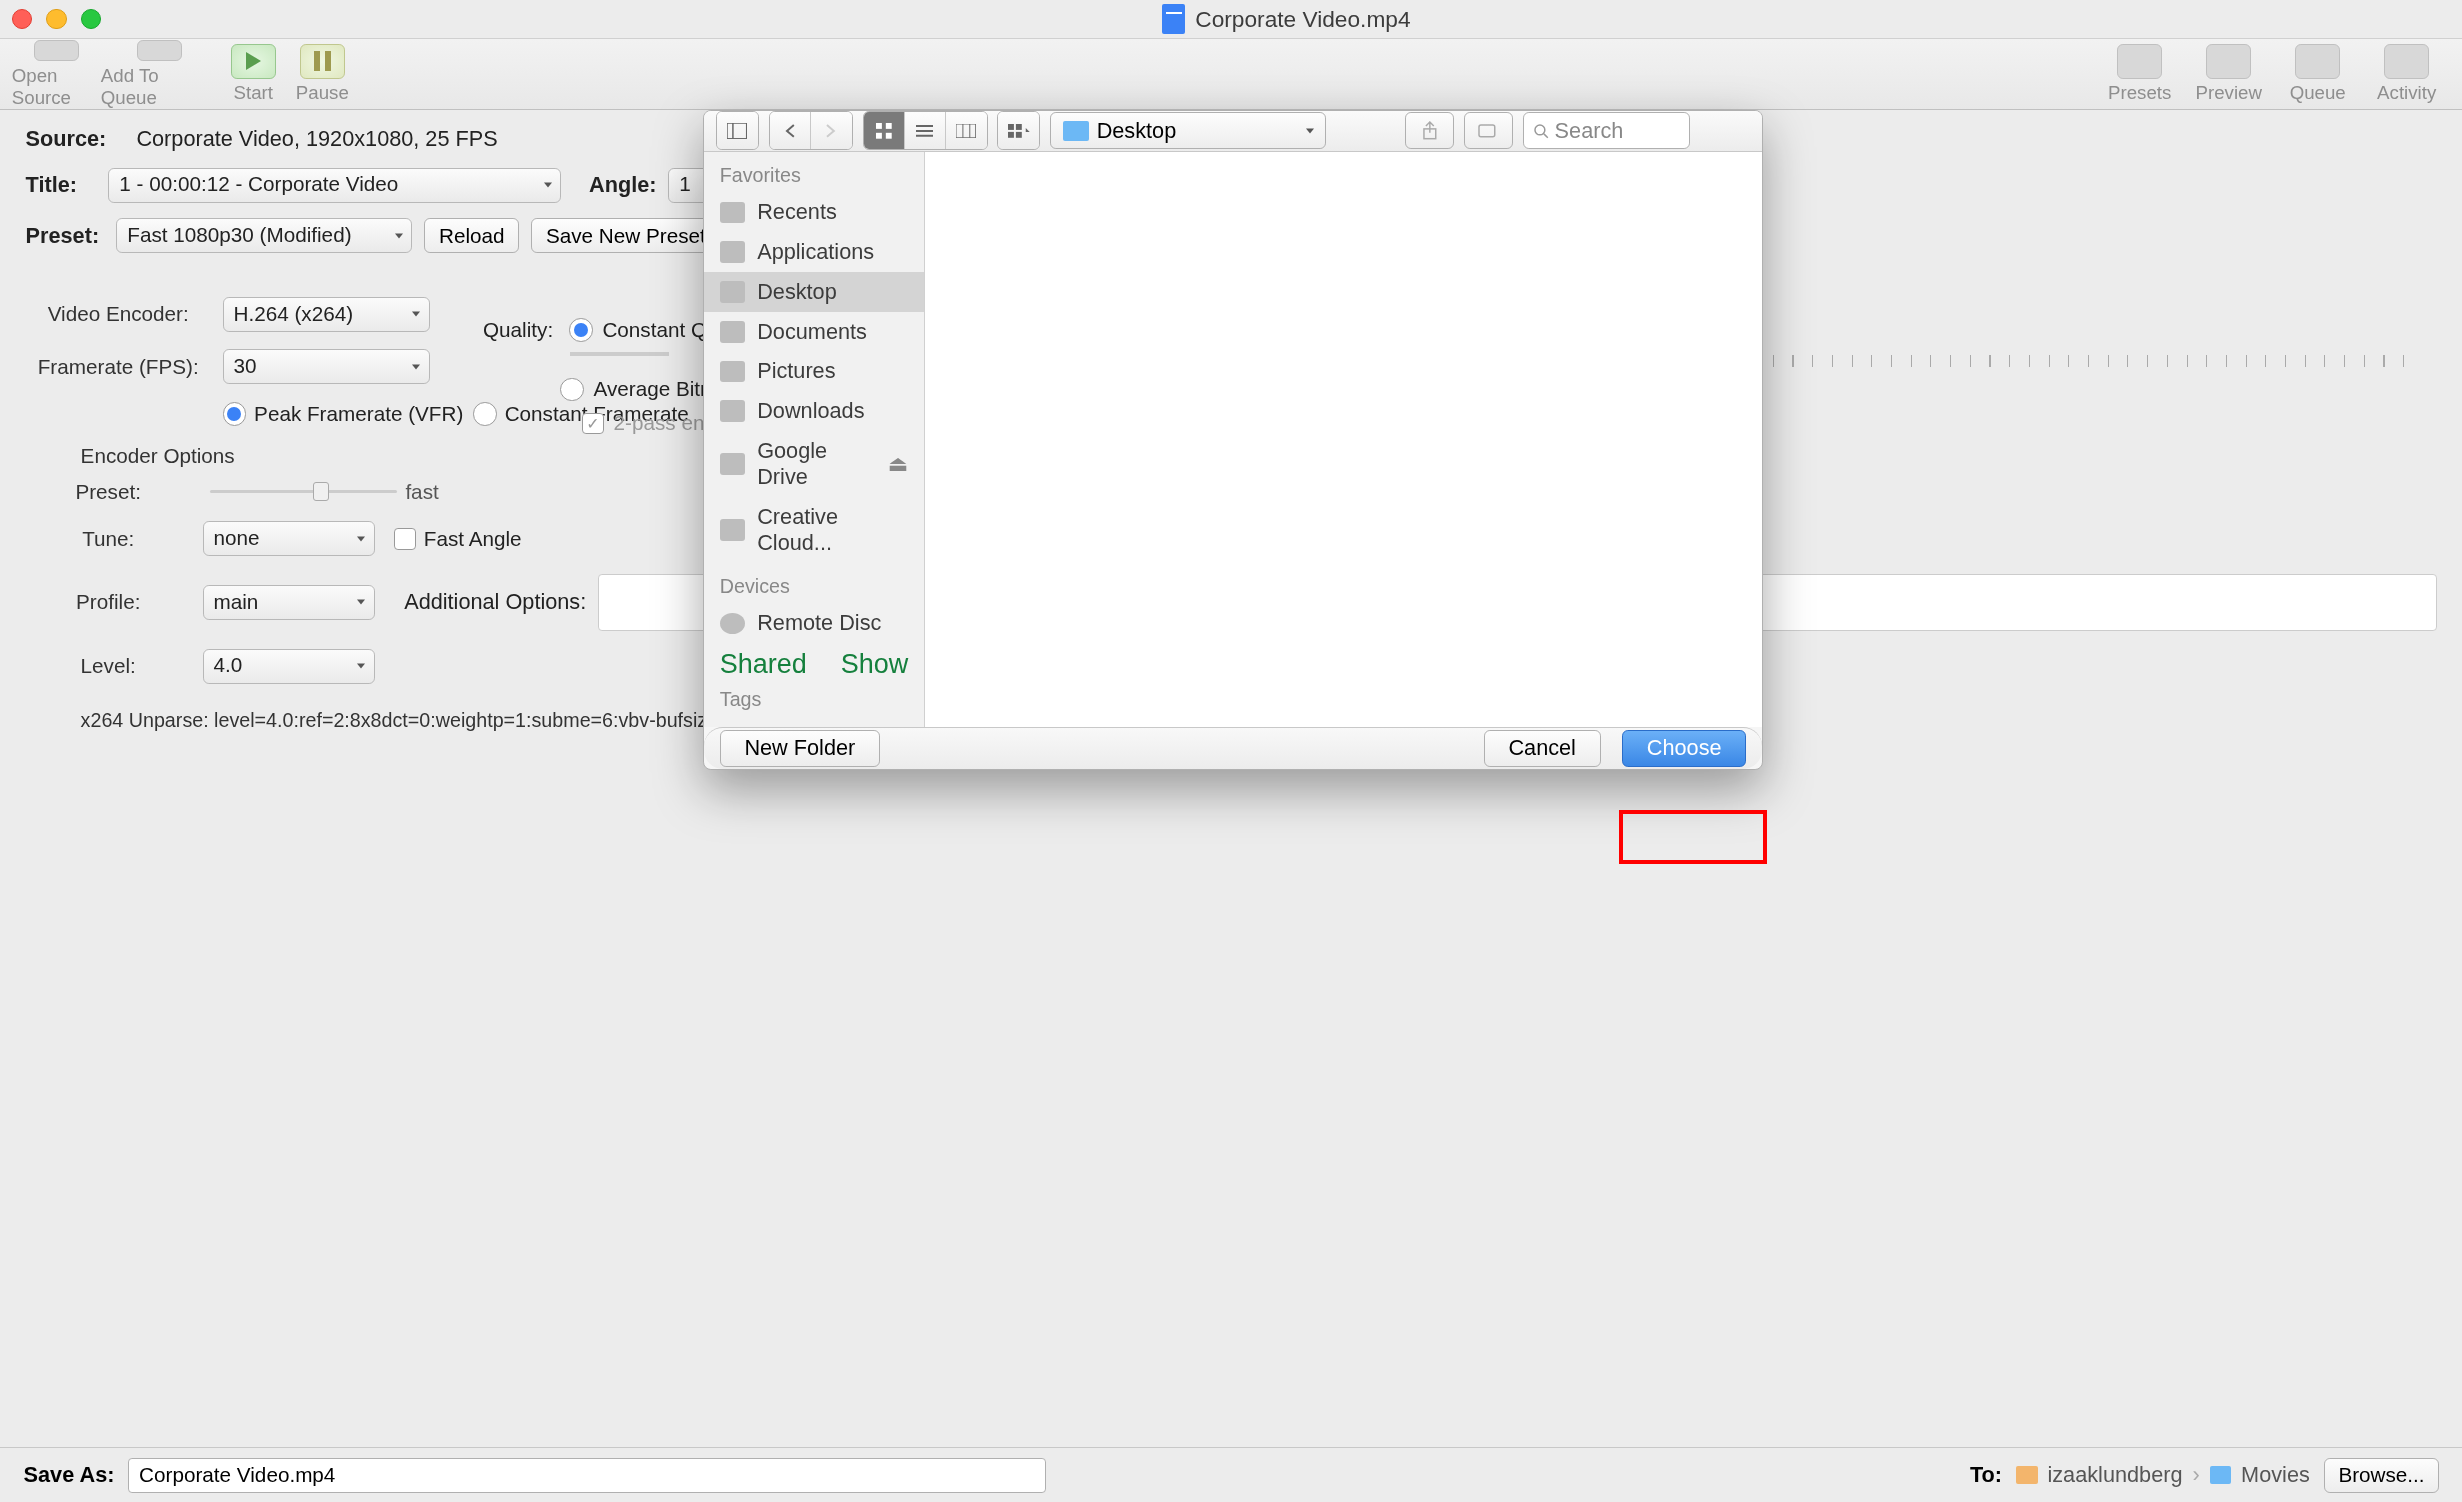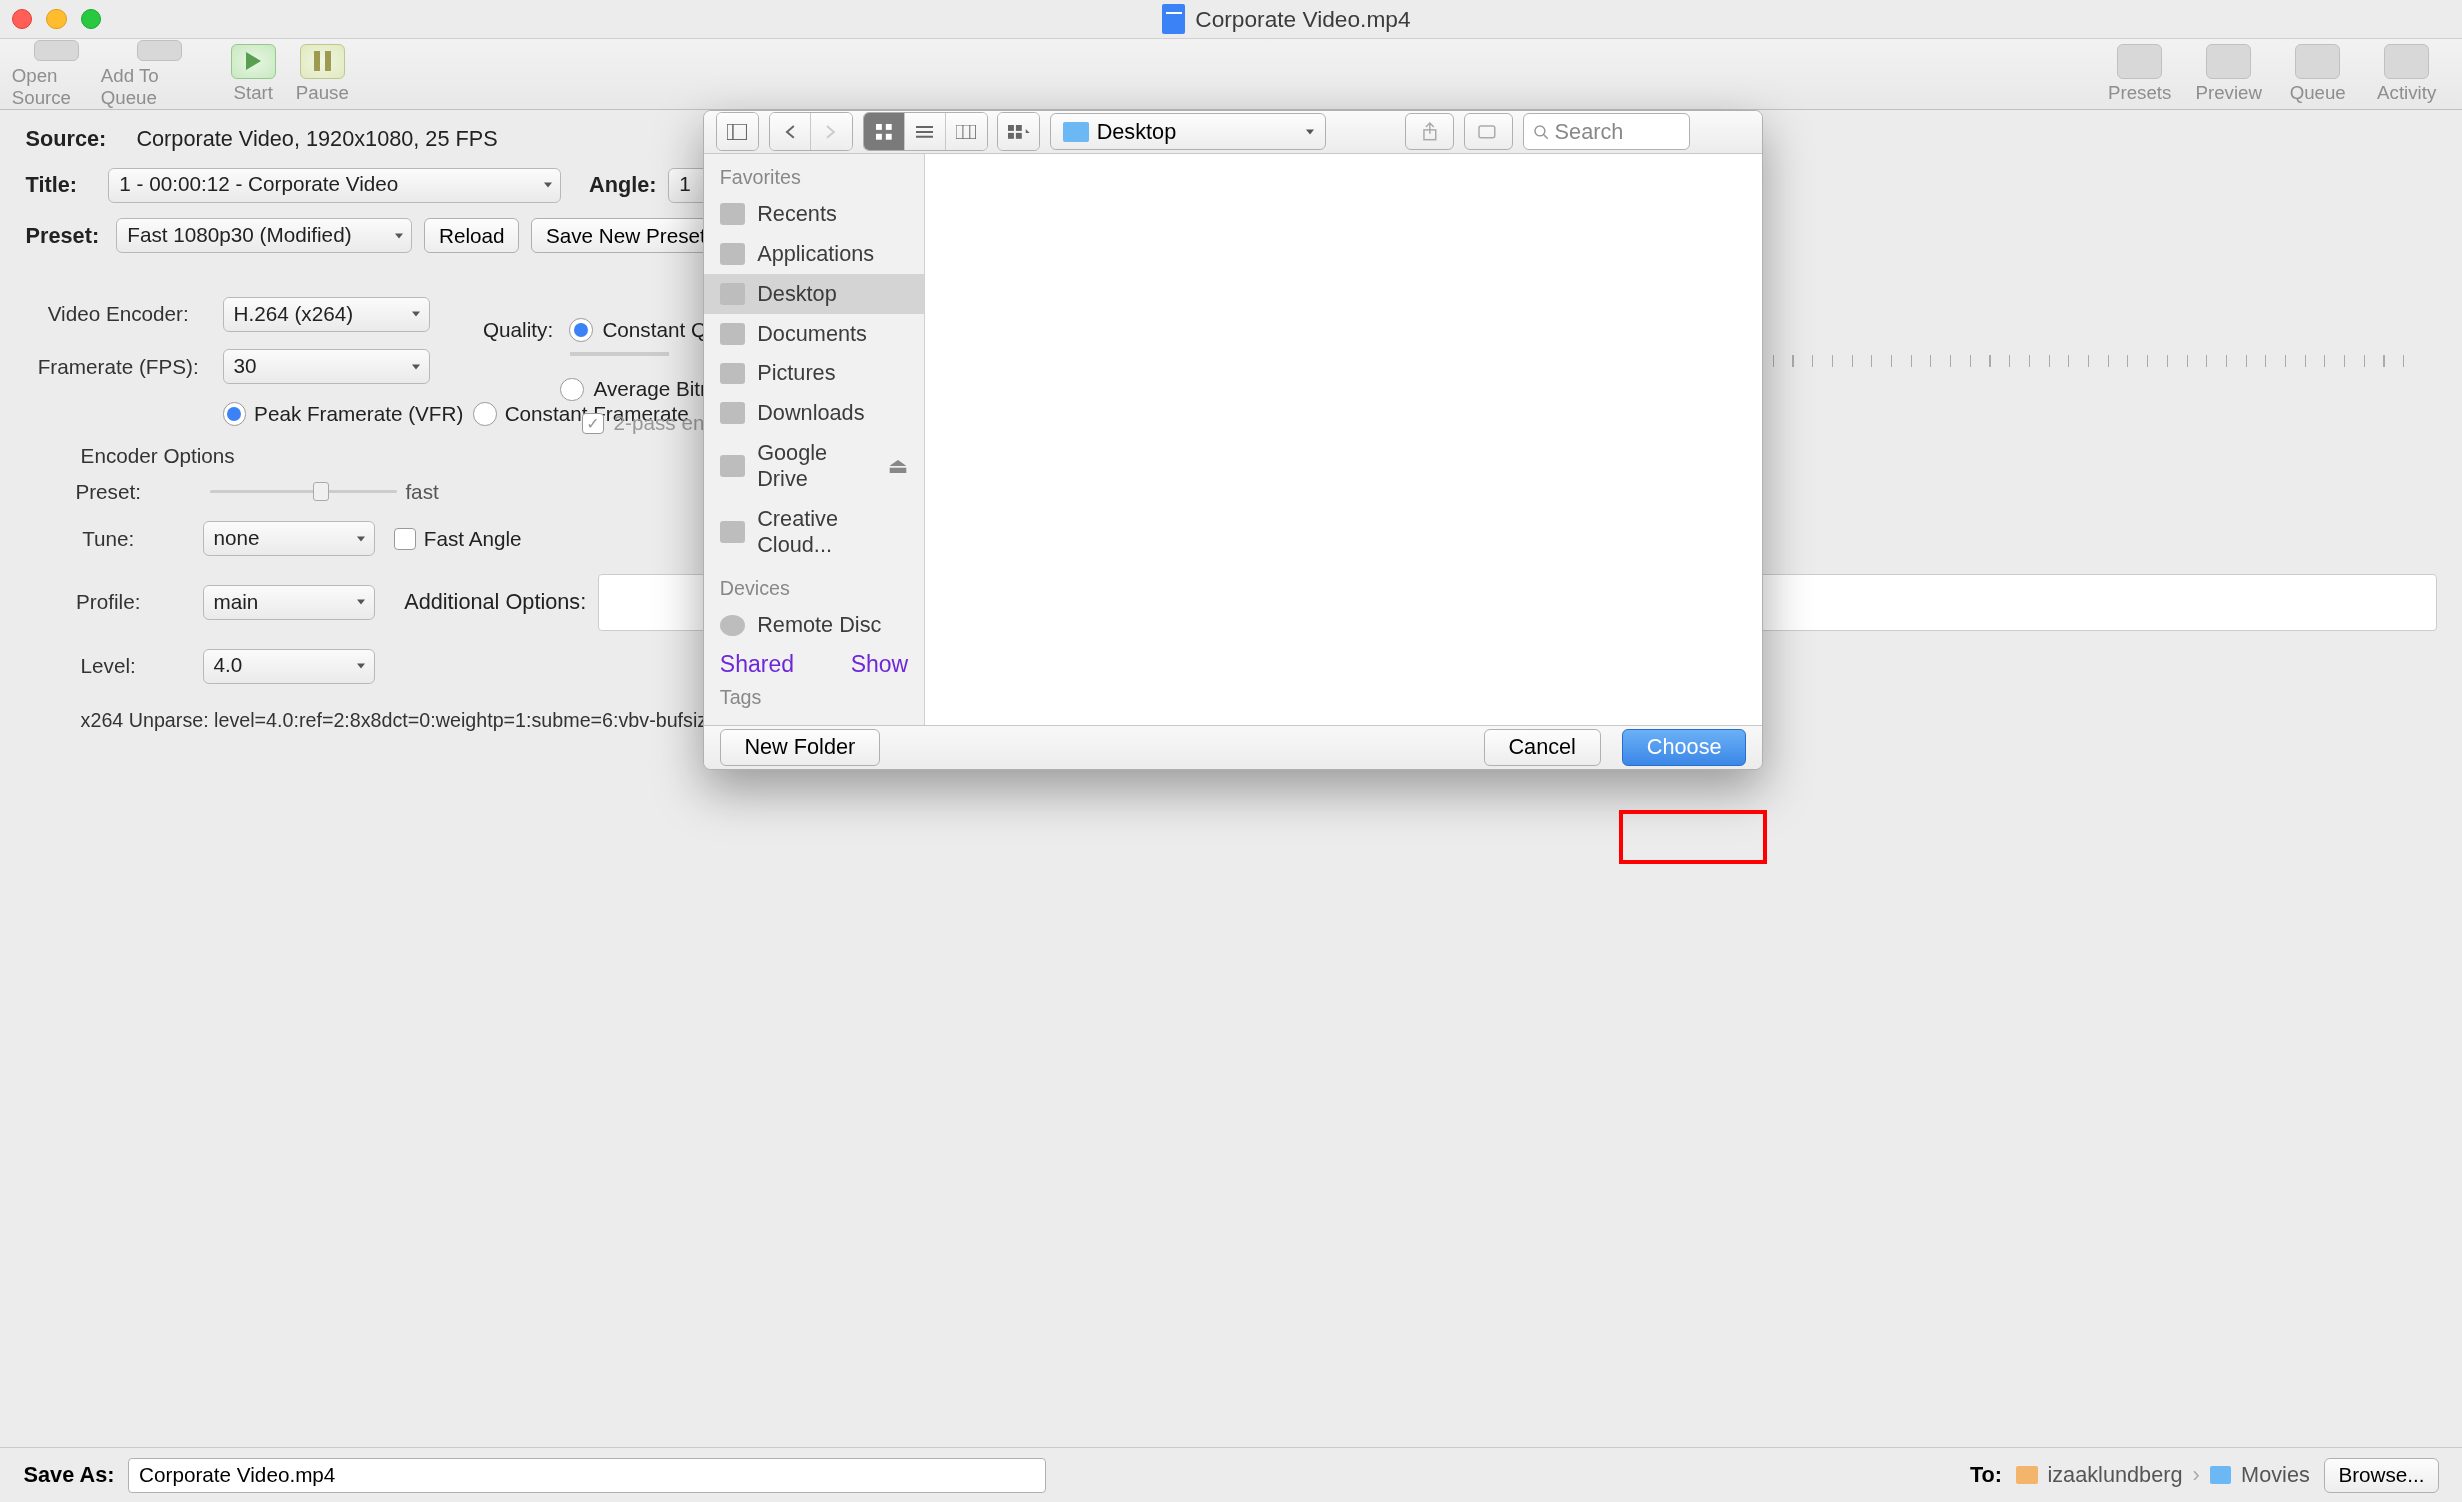--- a/index.html
+++ b/index.html
@@ -72,24 +72,24 @@
 .small-btn { width: 49px; height: 37px; border: 1px solid #b0b0b0; border-radius: 5.9px; background: linear-gradient(#fdfdfd,#ededed); display:flex; align-items:center; justify-content:center; color:#888; }
 .search-box { flex: 0 0 167px; height: 37px; border: 1px solid #b0b0b0; border-radius: 5.9px; background: #fff; display: flex; align-items: center; padding: 0 9px; gap: 5.9px; color: #888; font-size: 21.7px; }
 
 .sheet-body { flex: 1; display: flex; }
 .sidebar { width: 221px; background: #f1f1f1; border-right: 1px solid #d0d0d0; padding: 9.9px 0; font-size: 21.7px; overflow-y: auto; }
 .side-section { padding: 2px 15.8px 5.9px; color: #888; font-size: 19.7px; }
 .side-item { padding: 6.9px 15.8px; display: flex; align-items: center; gap: 11.8px; color: #3c3c3c; cursor: default; }
 .side-item .side-icon { width: 25.6px; height: 21.7px; background: #bdbdbd; border-radius: 3px; flex-shrink:0; }
 .side-item.selected { background: #d4d4d4; }
 .side-item .eject { margin-left: auto; color: #888; }
-.side-row-split { display:flex; justify-content: space-between; padding: 5.9px 15.8px; color:#6d28d9; font-size:23px; }
+.side-row-split { display:flex; justify-content: space-between; padding: 5.9px 15.8px; color:#15803d; font-size:27px; }
 .file-area { flex: 1; background: #fff; }
 
-.sheet-footer { height: 57px; border-top: 1px solid #c8c8c8; background: linear-gradient(#f8f8f8,#ececec); display: flex; align-items: center; padding: 0 15.8px; }
+.sheet-footer { height: 57px; border-top: 1px solid #c8c8c8; background: linear-gradient(#f8f8f8,#ececec); display: flex; align-items: center; padding: 0 15.8px; border-radius: 19px; }
 .sheet-footer .spacer { flex: 1; }
 .sheet-btn { height: 37px; padding: 0 23.6px; border: 1px solid #b0b0b0; border-radius: 5.9px; background: linear-gradient(#fdfdfd,#ededed); font-size: 21.7px; }
 .sheet-btn.primary { background: linear-gradient(#6bb0f7,#3a87e6); color: #fff; border: 1px solid #2a6dc9; }
 .red-highlight { position: absolute; border: 4.9px solid #ff0000; pointer-events: none; }
 
 
 .bottom { position: absolute; bottom: 0; left: 0; right: 0; height: 55px; background: #ececec; border-top: 1px solid #c8c8c8; display: flex; align-items: center; padding: 0 23.6px; gap: 13.8px; font-size: 21.7px; }
 .bottom input[type=text] { flex: 1; max-width: 1694px; height: 35px; border: 1px solid #b0b0b0; border-radius: 3.9px; background: #fff; padding: 0 9.9px; font-size: 20.7px; }
 .breadcrumb { display: flex; align-items: center; gap: 9.9px; color: #555; }
 .bc-icon { width: 21.7px; height: 17.7px; background: #f3b56c; border-radius: 2px; }

